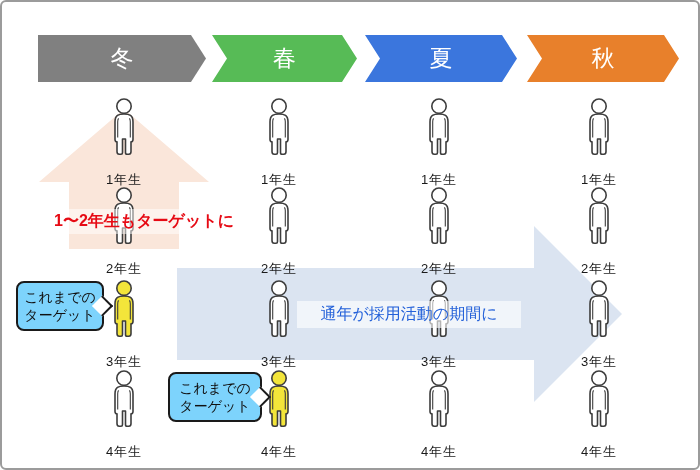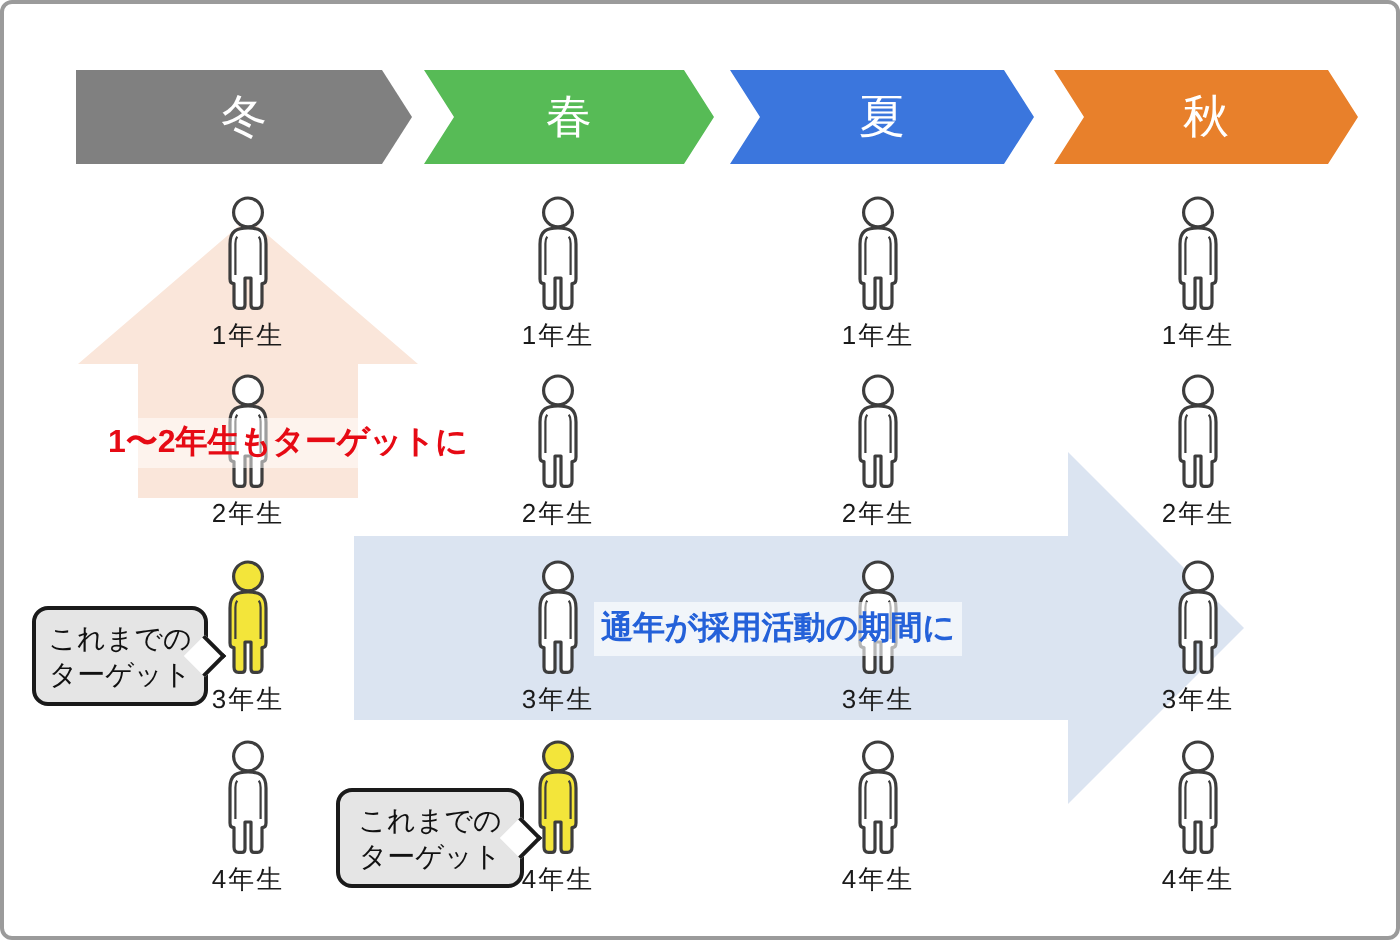--- a/index.html
+++ b/index.html
@@ -17,36 +17,36 @@
   .chev-notched{clip-path:polygon(0 0,calc(100% - 15px) 0,100% 50%,calc(100% - 15px) 100%,0 100%,15px 50%);}
   .chev0{left:36px;width:168px;}
   .chev1{left:210px;width:145px;}
   .chev2{left:363px;width:152px;}
   .chev3{left:525px;width:152px;}
   
   .arrows{position:absolute;left:0;top:0;width:700px;height:470px;pointer-events:none;}
   
   .person{position:absolute;width:100px;text-align:center;}
   .person svg{display:block;margin:0 auto;}
-  .plabel{display:block;margin-top:3px;font-size:13px;color:#1a1a1a;letter-spacing:1px;}
+  .plabel{display:block;margin-top:15px;font-size:13px;color:#1a1a1a;letter-spacing:1px;}
   
   .up-label{
     position:absolute;left:48px;top:207px;padding:2px 4px;
     font-size:16px;font-weight:600;background:rgba(255,255,255,0.5);white-space:nowrap;
   }
   .right-label{
-    position:absolute;left:295px;top:299px;width:184px;height:27px;
+    position:absolute;left:295px;top:299px;width:224px;height:27px;
     display:flex;align-items:center;justify-content:center;
-    font-size:16px;font-weight:700;background:rgba(255,255,255,0.62);white-space:nowrap;
+    font-size:16px;font-weight:400;background:rgba(255,255,255,0.62);white-space:nowrap;
   }
   
   .bubble{
-    position:absolute;background:#e5e5e5;border:2.5px solid #1a1a1a;border-radius:8px;
+    position:absolute;background:#7dd3fc;border:2.5px solid #1a1a1a;border-radius:8px;
     display:flex;flex-direction:column;align-items:center;justify-content:center;
-    font-size:14px;color:#111;line-height:1.3;z-index:6;margin-top:22px;
+    font-size:14px;color:#111;line-height:1.3;z-index:6;
   }
   .bubble .ptr{
     position:absolute;right:-8px;top:50%;width:13px;height:13px;
     transform:translateY(-50%) rotate(45deg);background:#fff;
     border-top:2.5px solid #1a1a1a;border-right:2.5px solid #1a1a1a;
   }
   .bubble1{left:14px;top:279px;width:84px;height:46px;}
   .bubble2{left:166px;top:370px;width:90px;height:46px;}
   .people-layer{position:absolute;left:0;top:0;width:700px;height:470px;z-index:2;}
   .labels-layer{position:absolute;left:0;top:0;width:700px;height:470px;z-index:4;}

